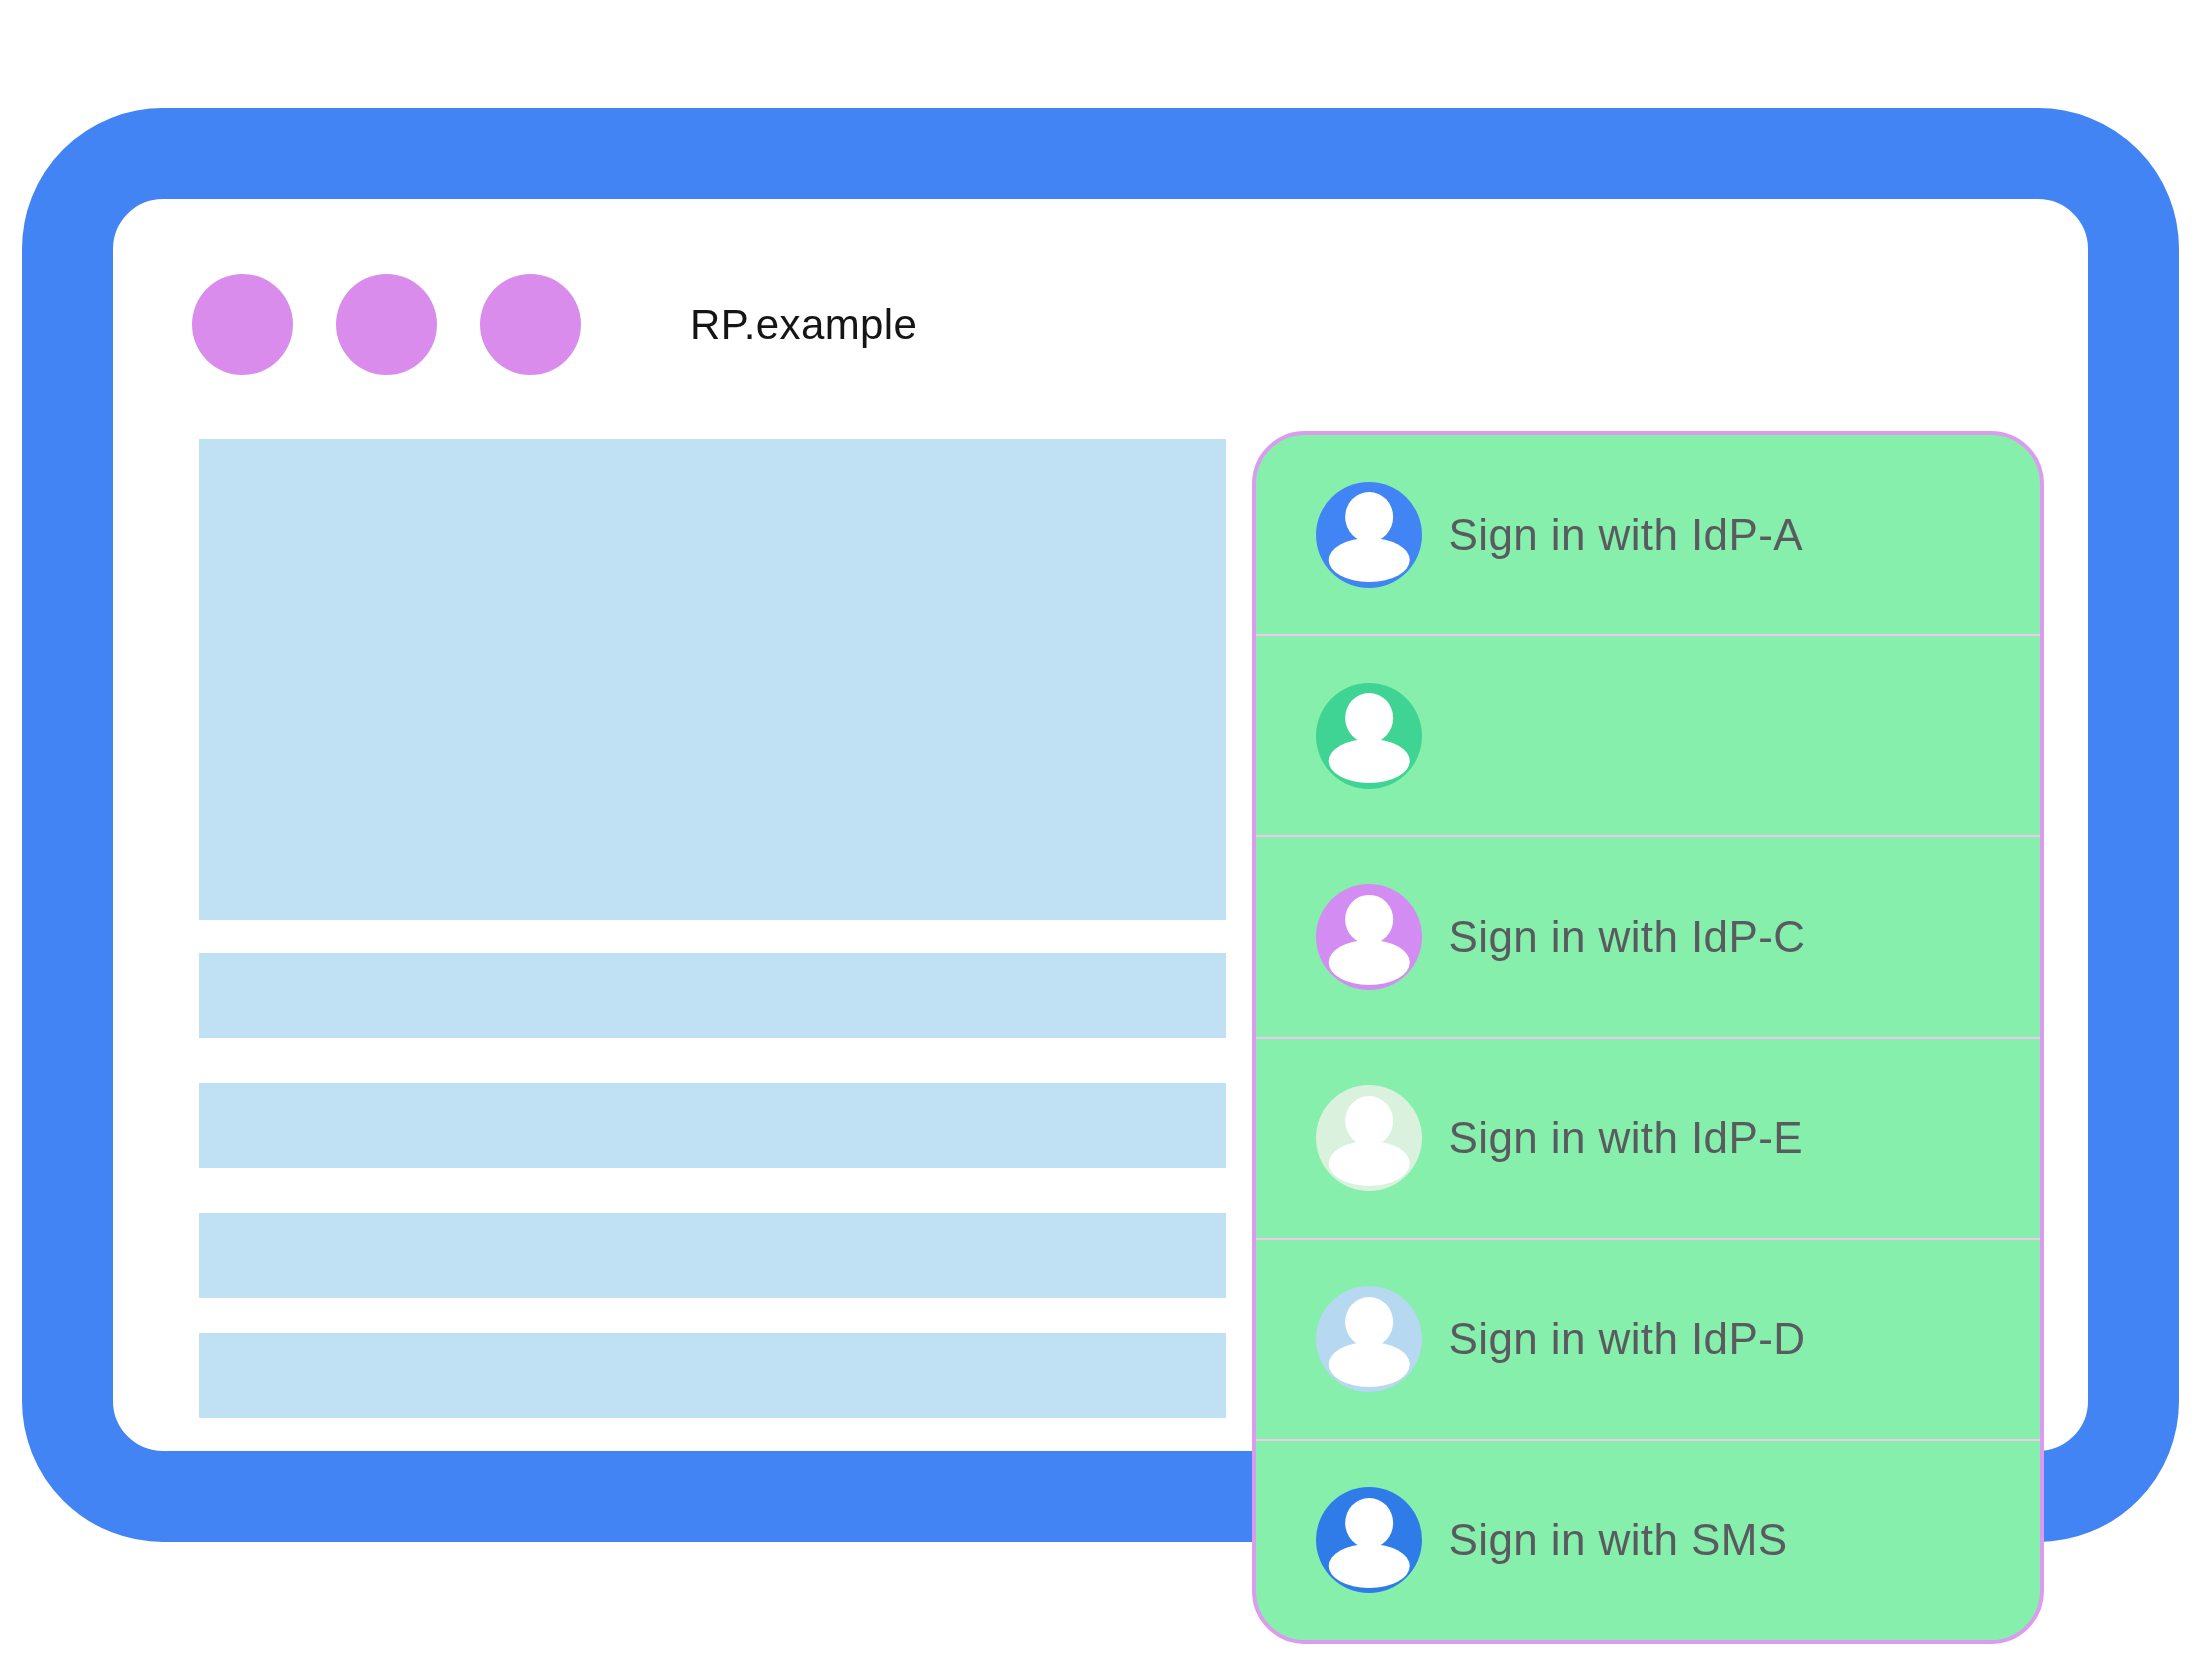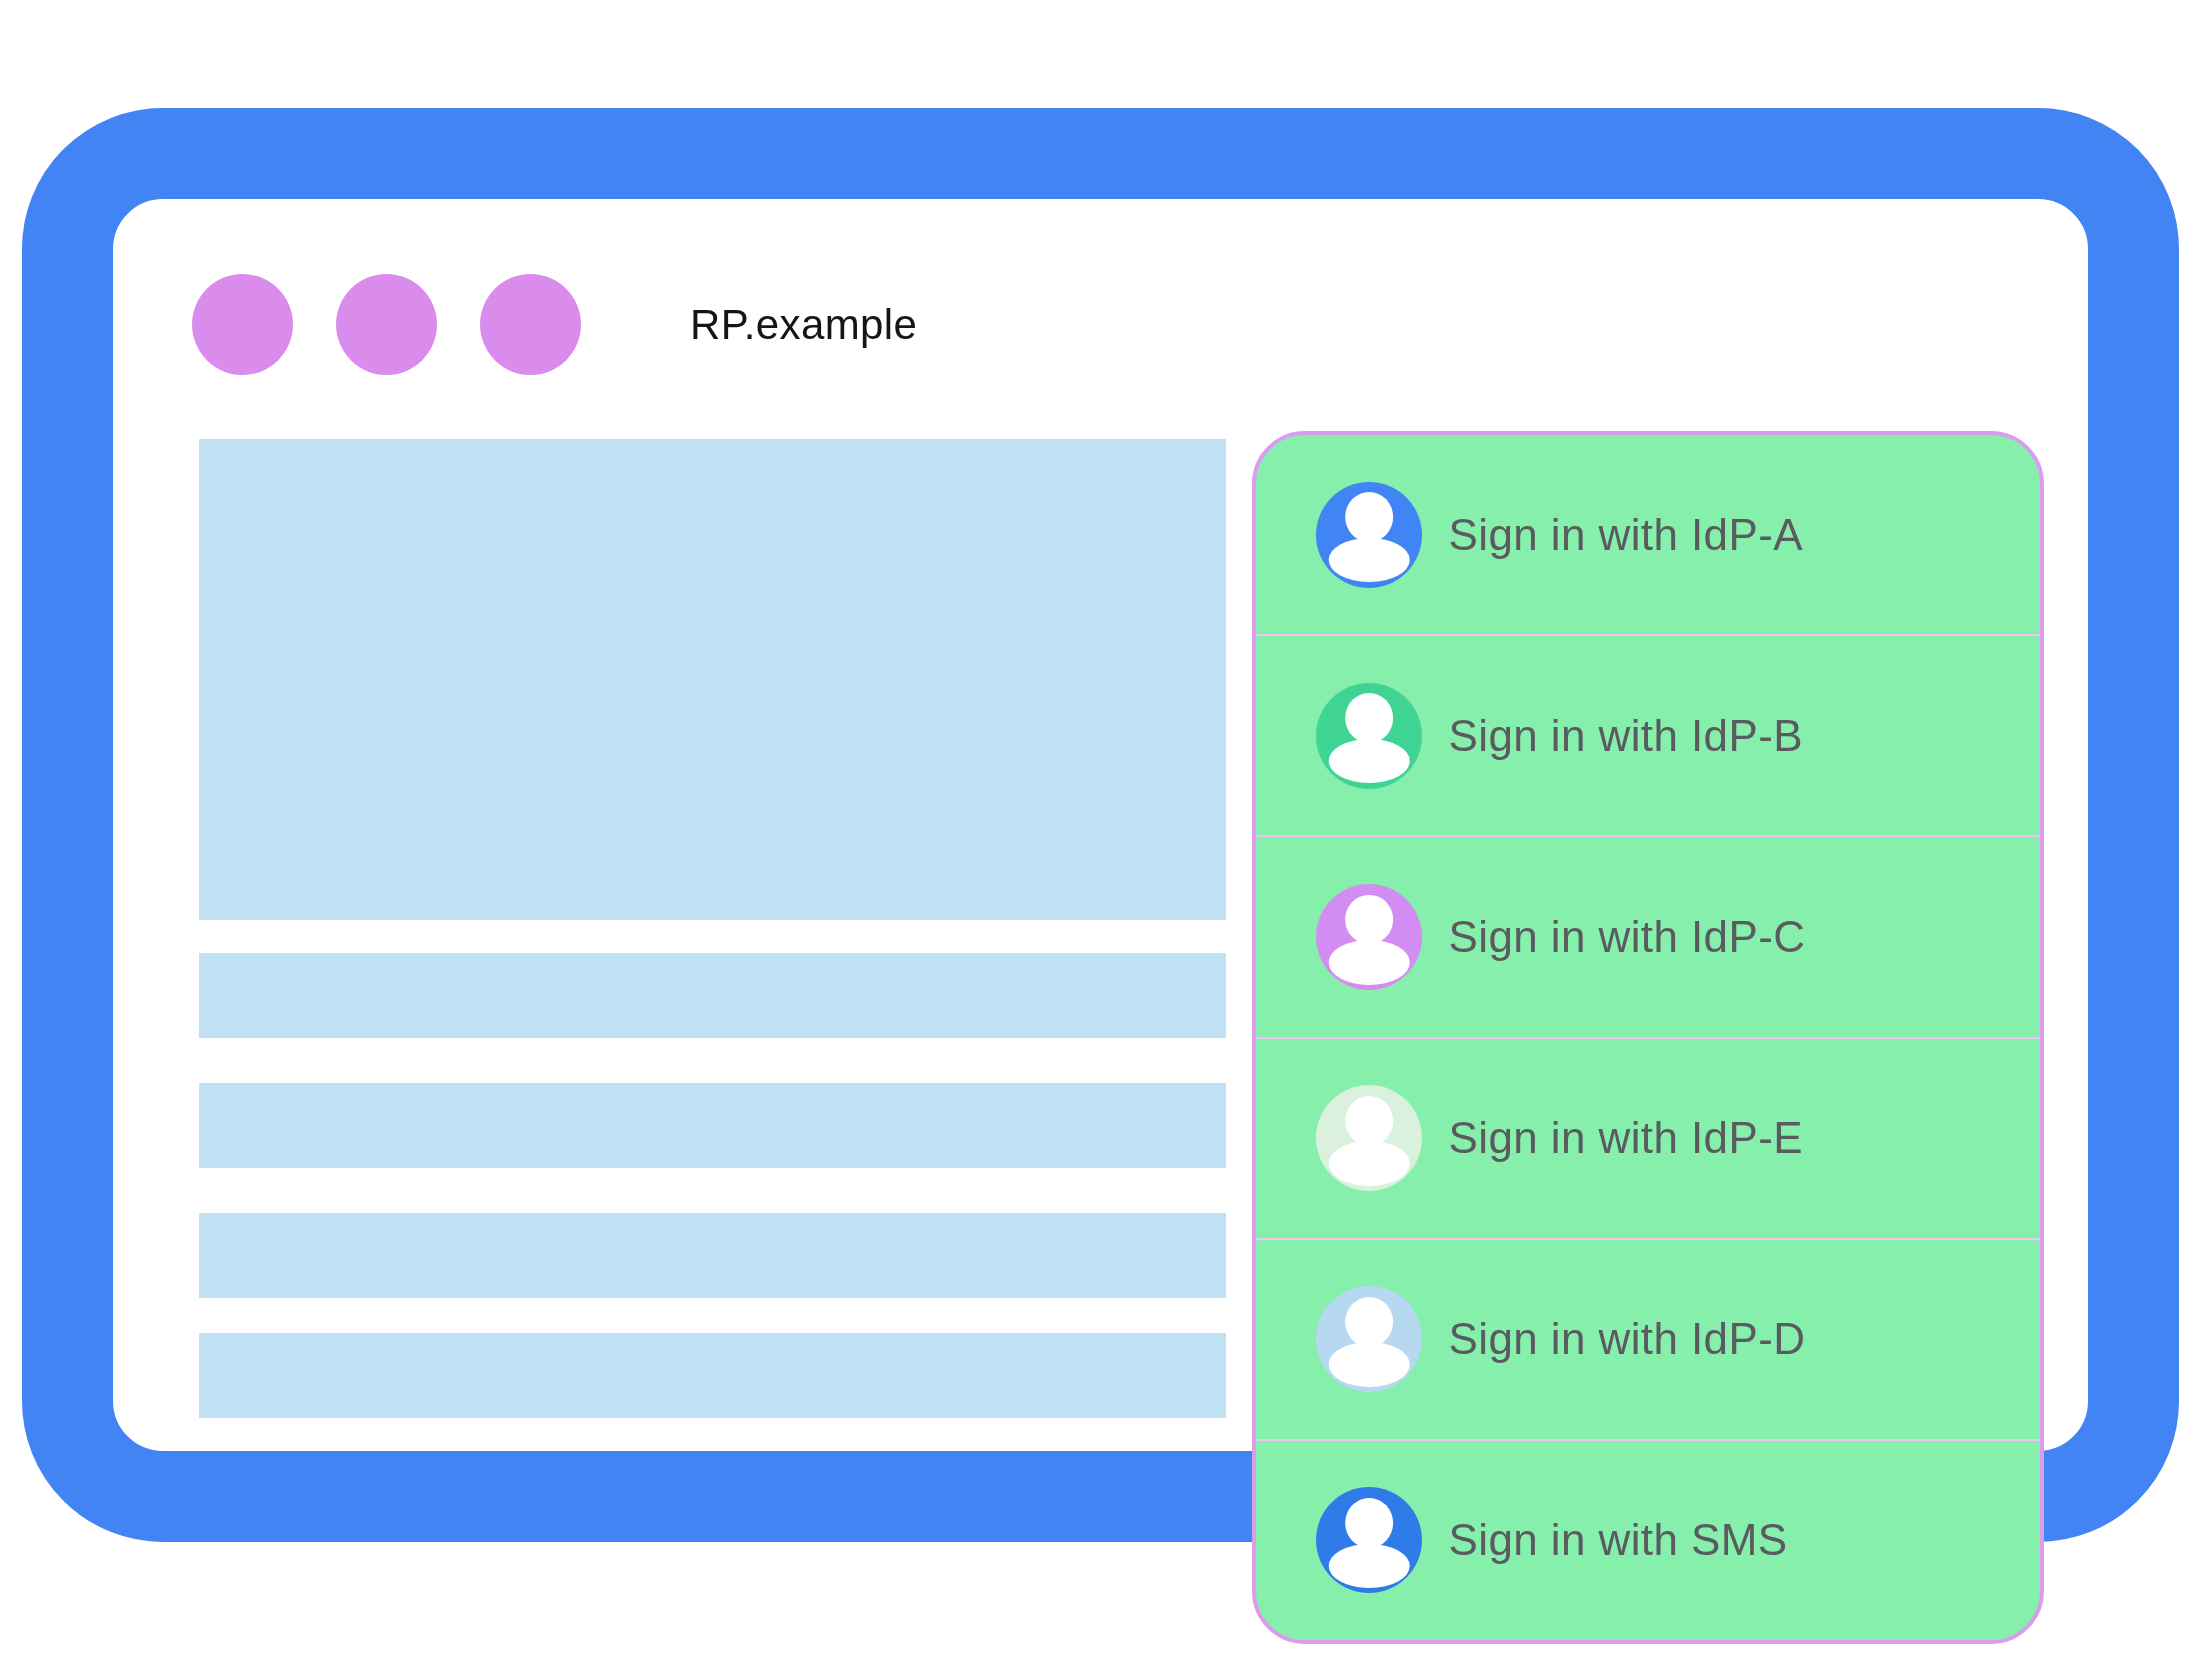--- a/index.html
+++ b/index.html
@@ -133,21 +133,20 @@
       <span class="shoulders"></span>
     </span>
     <span class="signin-label">Sign in with IdP-A</span>
   </div>
 
   <div class="signin-row">
     <span class="avatar" style="background: rgb(63, 212, 148);">
       <span class="head"></span>
       <span class="shoulders"></span>
     </span>
-    <span class="signin-label">Sign in with IdP-B</span>
   </div>
 
   <div class="signin-row">
     <span class="avatar" style="background: rgb(211, 141, 242);">
       <span class="head"></span>
       <span class="shoulders"></span>
     </span>
     <span class="signin-label">Sign in with IdP-C</span>
   </div>
 

